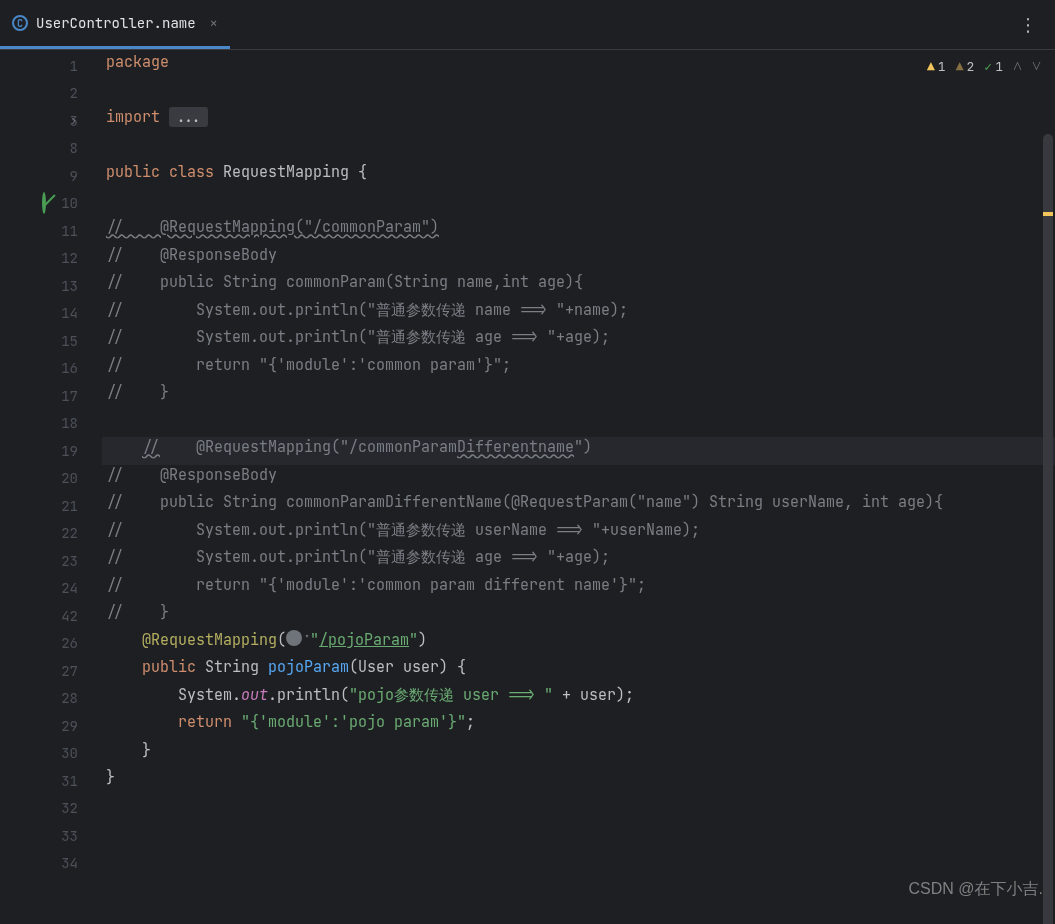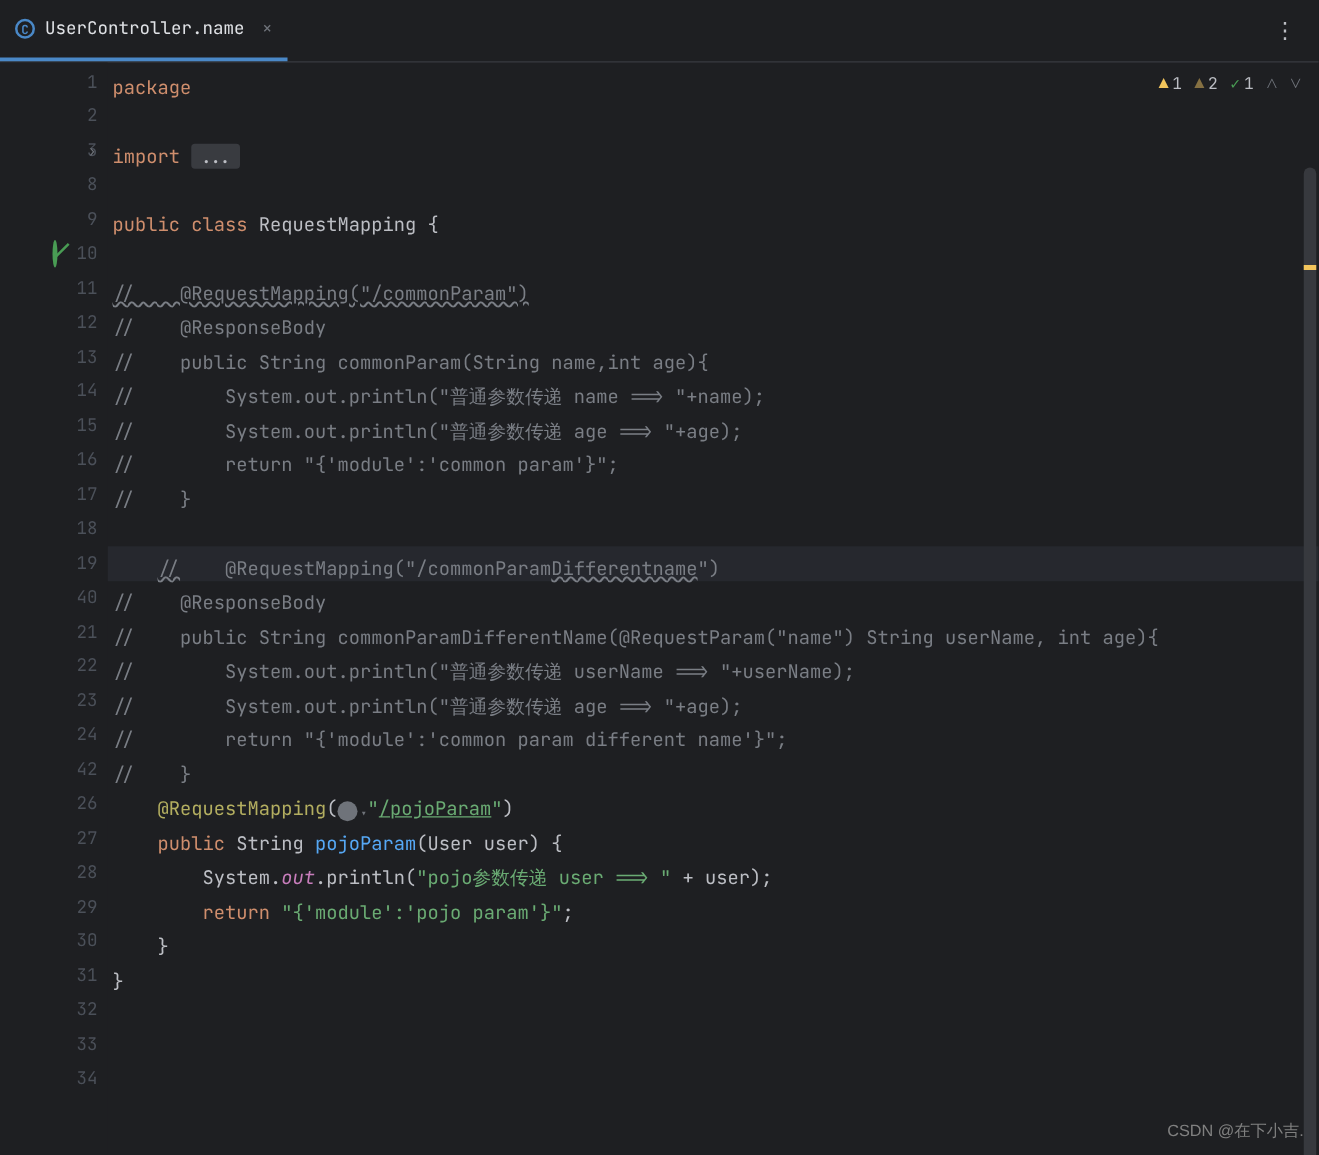--- a/index.html
+++ b/index.html
@@ -115,24 +115,25 @@
     }
     .code-area {
       flex: 1;
       padding-top: 2px;
       position: relative;
       overflow: hidden;
     }
     .code-line {
       height: 27.5px;
       display: flex;
-      align-items: flex-end;
+      align-items: flex-start;
       padding-left: 4px;
       white-space: pre;
       font-size: 15px;
+      margin-left: 16px;
     }
     .code-line.highlighted {
       background: #26282e;
     }
     .kw { color: #cf8e6d; }
     .comment { color: #7a7e85; }
     .annotation { color: #b3ae60; }
     .string { color: #6aab73; }
     .classname { color: #bcbec4; }
     .method { color: #56a8f5; }
@@ -179,24 +180,24 @@
     }
     .marker {
       position: absolute;
       right: 2px;
       width: 10px;
       height: 4px;
     }
     .marker.yellow { background: #f2c55c; top: 78px; }
     .watermark {
       position: absolute;
-      bottom: 10px;
+      bottom: 24px;
       right: 12px;
       color: #808080;
-      font-size: 13px;
+      font-size: 16px;
       font-family: sans-serif;
     }
     .globe-icon {
       display: inline-flex;
       width: 16px;
       height: 16px;
       background: #6f737a;
       border-radius: 50%;
       margin-right: 2px;
       vertical-align: middle;
@@ -262,21 +263,21 @@
     <div class="gutter-row">
         <span class="line-num">17</span>
       </div>
     <div class="gutter-row">
         <span class="line-num">18</span>
       </div>
     <div class="gutter-row">
         <span class="line-num">19</span>
       </div>
     <div class="gutter-row">
-        <span class="line-num">40</span>
+        <span class="line-num">20</span>
       </div>
     <div class="gutter-row">
         <span class="line-num">21</span>
       </div>
     <div class="gutter-row">
         <span class="line-num">22</span>
       </div>
     <div class="gutter-row">
         <span class="line-num">23</span>
       </div>

